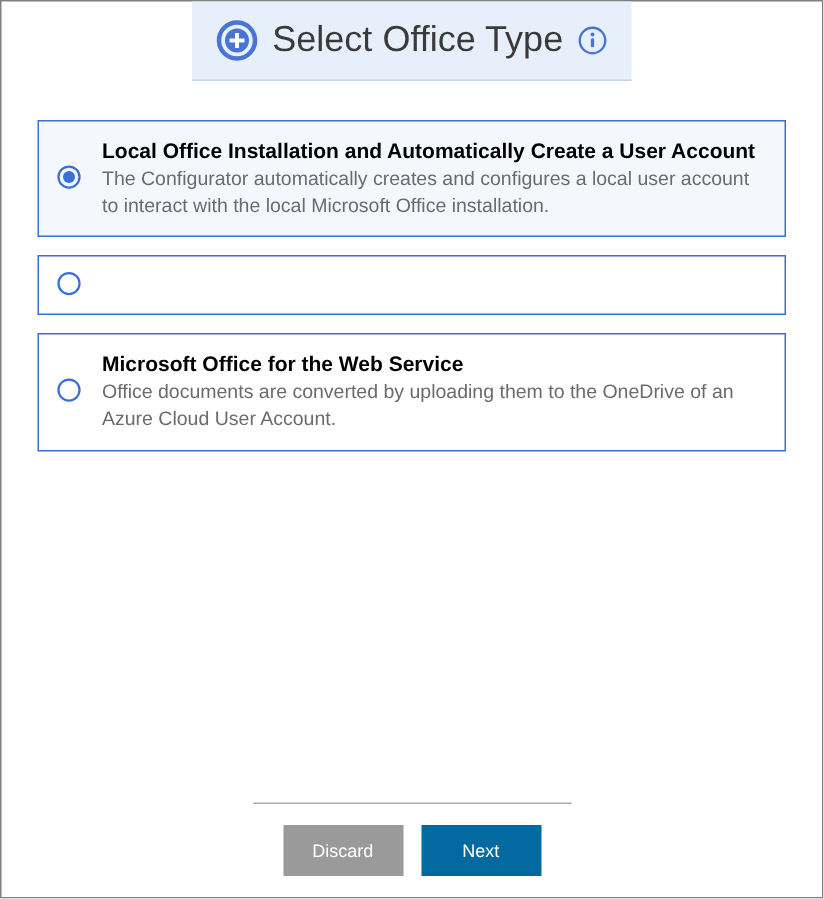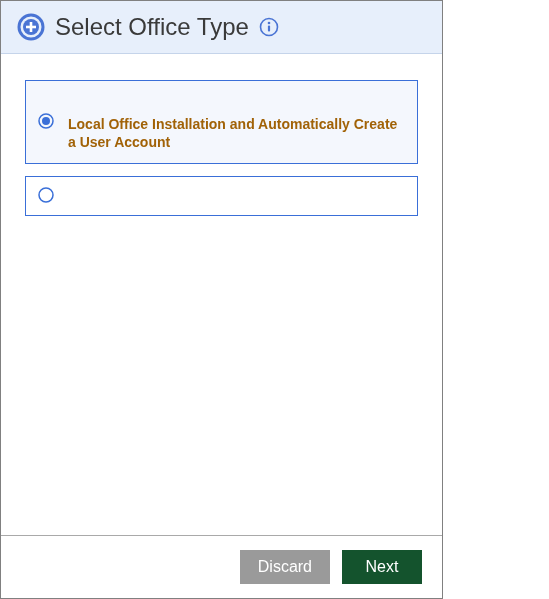--- a/index.html
+++ b/index.html
@@ -1,23 +1,24 @@
 <!DOCTYPE html>
 <html><head>
   <meta charset="utf-8">
   <style>
     * { box-sizing: border-box; margin: 0; padding: 0; }
     html, body { width: 549px; height: 599px; font-family: "Segoe UI", Arial, sans-serif; overflow: hidden; }
     .window {
-      width: 443px;
+      width: 549px;
       height: 599px;
       border: 1px solid #808080;
       display: flex;
       flex-direction: column;
       background: #ffffff;
+      align-items: center;
     }
     .header {
       background: #e7effb;
       border-bottom: 1px solid #c5d4ea;
       padding: 12px 16px;
       display: flex;
       align-items: center;
       gap: 10px;
     }
     .header-title {
@@ -61,52 +62,51 @@
       flex-shrink: 0;
     }
     .option-text {
       flex: 1;
       display: flex;
       flex-direction: column;
     }
     .option-title {
       font-weight: 700;
       font-size: 14px;
-      color: #a16207;
+      color: #000000;
       line-height: 1.3;
-      margin-top: 24px;
     }
     .option-desc {
       font-size: 13px;
       color: #6b6b6b;
       line-height: 1.35;
       margin-top: 1px;
     }
     .footer {
       border-top: 1px solid #a9a9a9;
       padding: 14px 20px;
       display: flex;
       justify-content: flex-end;
       gap: 12px;
     }
     .btn {
       min-width: 80px;
       height: 34px;
       border: none;
-      font-size: 16px;
+      font-size: 12px;
       cursor: pointer;
       padding: 0 18px;
       font-family: inherit;
     }
     .btn-discard {
       background: #9a9a9a;
       color: #ffffff;
     }
     .btn-next {
-      background: #14532d;
+      background: #0369a1;
       color: #ffffff;
     }
   </style>
 </head>
 <body>
 
 <div class="window">
 
   <div class="header">
     <span class="plus-icon">
@@ -131,33 +131,45 @@
 
     <div class="option selected">
       <span class="radio">
         <svg viewBox="0 0 16 16">
           <circle cx="8" cy="8" r="7" fill="none" stroke="#3a6fd8" stroke-width="1.5"></circle>
           <circle cx="8" cy="8" r="4" fill="#3a6fd8"></circle>
         </svg>
       </span>
       <div class="option-text">
         <div class="option-title">Local Office Installation and Automatically Create a User Account</div>
+        <div class="option-desc">The Configurator automatically creates and configures a local user account to interact with the local Microsoft Office installation.</div>
       </div>
     </div>
 
     <div class="option">
       <span class="radio">
         <svg viewBox="0 0 16 16">
           <circle cx="8" cy="8" r="7" fill="none" stroke="#3a6fd8" stroke-width="1.5"></circle>
         </svg>
       </span>
       <div class="option-text">
       </div>
     </div>
 
+    <div class="option">
+      <span class="radio">
+        <svg viewBox="0 0 16 16">
+          <circle cx="8" cy="8" r="7" fill="none" stroke="#3a6fd8" stroke-width="1.5"></circle>
+        </svg>
+      </span>
+      <div class="option-text">
+        <div class="option-title">Microsoft Office for the Web Service</div>
+        <div class="option-desc">Office documents are converted by uploading them to the OneDrive of an Azure Cloud User Account.</div>
+      </div>
+    </div>
 
   </div>
 
   <div class="footer">
     <button class="btn btn-discard">Discard</button>
     <button class="btn btn-next">Next</button>
   </div>
 
 </div>
 

